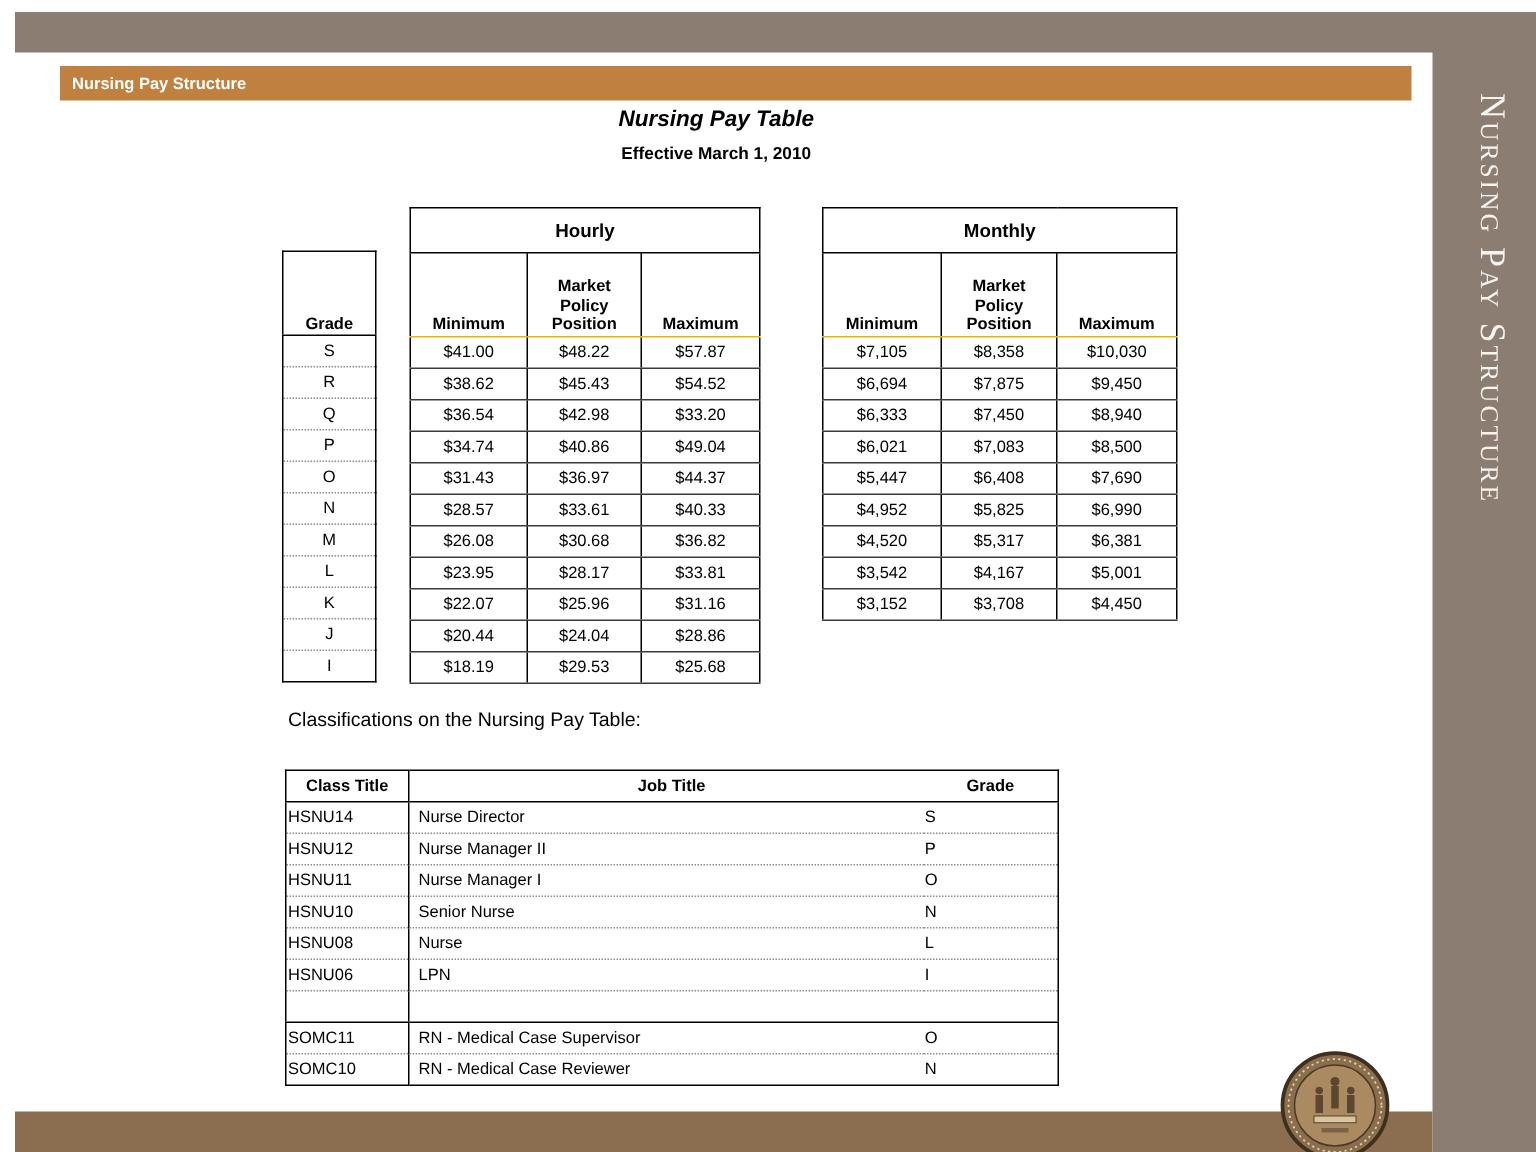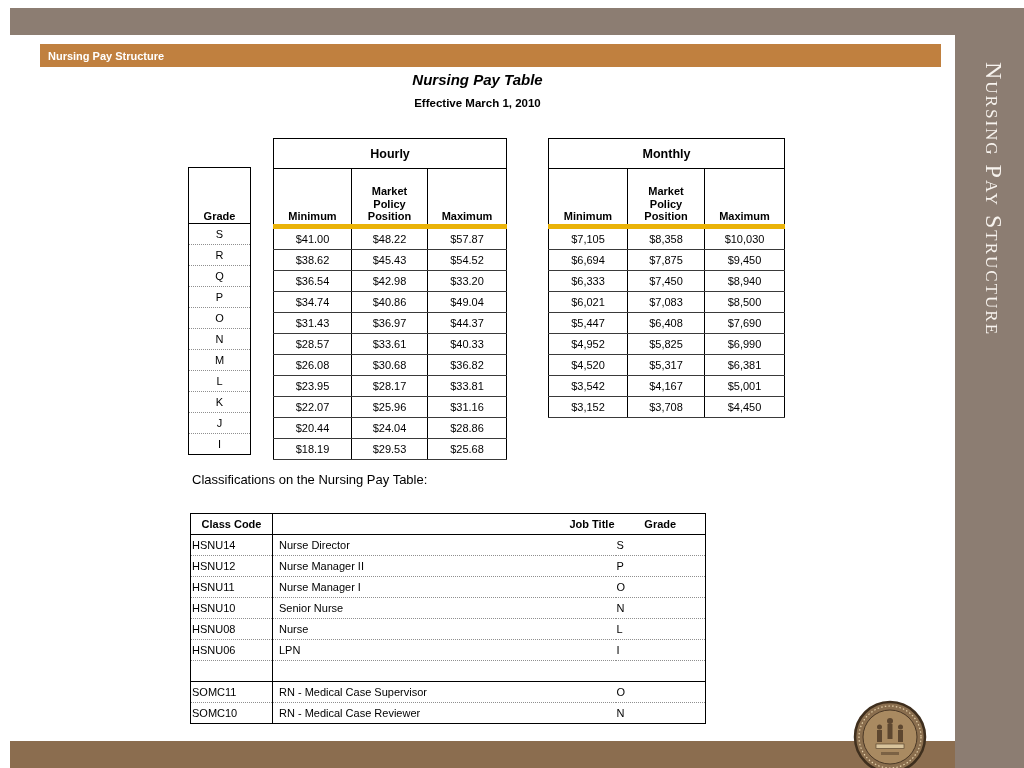--- a/index.html
+++ b/index.html
@@ -42,30 +42,30 @@
     font-weight:bold;padding:0 2px 1px;border-bottom:1px solid #000;}
   .grade-table td{height:18px;text-align:center;border-bottom:1px dotted #8f8f8f;}
 
   
   .pay-table{position:absolute;border:1.5px solid #000;}
   #hourly-table{left:273px;top:138px;width:233px;}
   #monthly-table{left:548px;top:138px;width:236px;}
   .pay-table .title-row th{height:27px;font-size:12.5px;font-weight:bold;
     text-align:center;border-bottom:1px solid #000;}
   .pay-table .col-head th{height:54px;vertical-align:bottom;text-align:center;
-    font-weight:bold;padding:0 6px 1px;line-height:1.15;border-bottom:5px solid #eab308;}
+    font-weight:bold;padding:0 6px 1px;line-height:1.15;border-bottom:1px solid #eab308;}
   .pay-table .col-head th + th{border-left:1px solid #000;}
   .pay-table td{height:18px;text-align:center;border-bottom:1px solid #3a3a3a;}
   .pay-table td + td{border-left:1px solid #000;}
 
   
   .class-heading{position:absolute;left:192px;top:472px;font-size:13px;font-weight:normal;}
   .class-table{position:absolute;left:190px;top:513px;width:515px;border:1.5px solid #000;}
   .class-table th{height:18px;font-weight:bold;border-bottom:1px solid #000;text-align:center;}
-  .class-table th:nth-child(2){text-align:right;padding-left:8px;border-left:1px solid #000;}
+  .class-table th:nth-child(2){text-align:center;padding-left:8px;border-left:1px solid #000;}
   .class-table td{height:18px;border-bottom:1px dotted #8f8f8f;text-align:left;}
   .class-table td:nth-child(2){text-align:left;padding-left:6px;border-left:1px solid #000;}
   .class-table tr.blank-row td{border-bottom:1px solid #000;}
 
   .seal{position:absolute;left:853px;top:700px;width:74px;height:74px;}
 </style>
 </head>
 <body>
 
 <div class="slide">
@@ -272,21 +272,21 @@
   <div class="class-heading">Classifications on the Nursing Pay Table:</div>
 
   <table class="class-table">
     <colgroup>
         <col style="width:82px">
         <col style="width:343px">
         <col style="width:90px">
       </colgroup>
     <thead>
       <tr>
-        <th>Class Code</th>
+        <th>Class Title</th>
         <th>Job Title</th>
         <th>Grade</th>
       </tr>
     </thead>
     <tbody>
         <tr>
           <td>HSNU14</td>
           <td>Nurse Director</td>
           <td>S</td>
         </tr>

